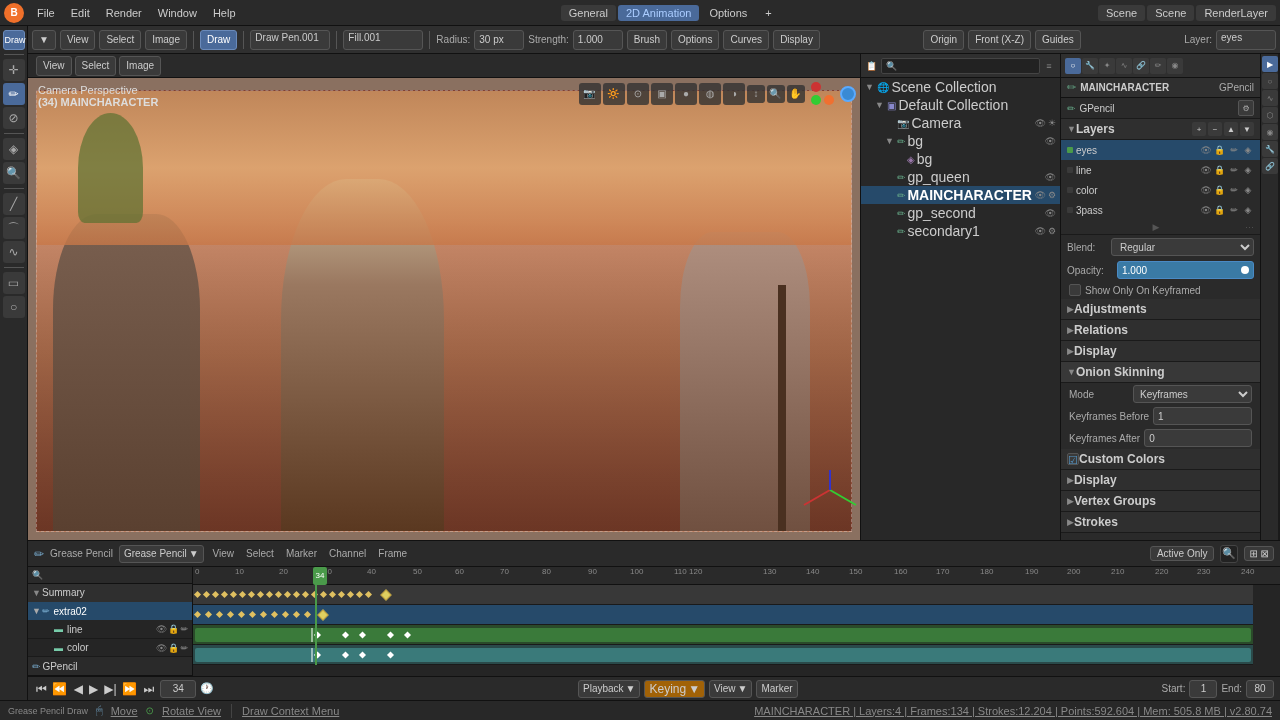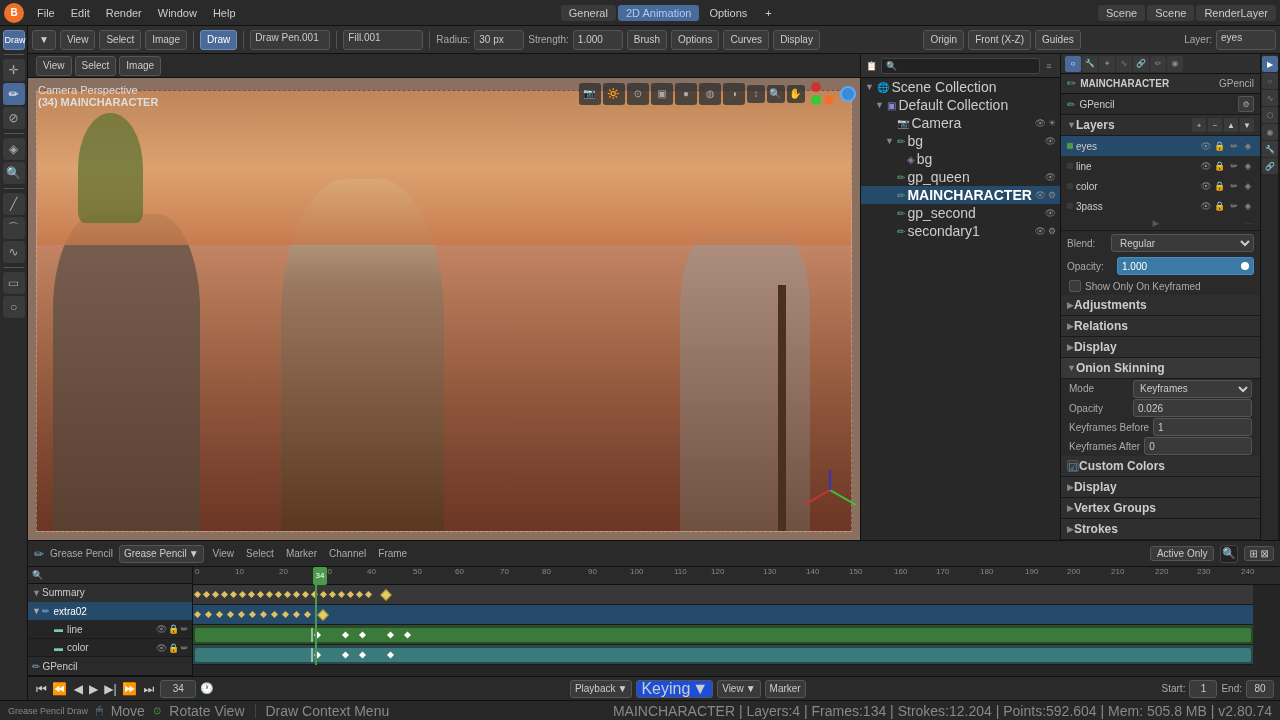--- a/index.html
+++ b/index.html
@@ -87,21 +87,21 @@
     .timeline-right { flex: 1; background: #252525; overflow-x: auto; position: relative; }
     .timeline-ruler { height: 18px; background: #2a2a2a; border-bottom: 1px solid #111; position: relative; display: flex; align-items: center; padding: 0 2px; }
     .timeline-tracks { position: relative; }
     .timeline-track { height: 20px; border-bottom: 1px solid #1a1a1a; position: relative; }
     .track-green { background: #2a4a2a; }
     .track-teal { background: #2a4a4a; }
     .playhead { position: absolute; top: 0; bottom: 0; width: 2px; background: #4a9a4a; z-index: 5; }
 
     
     .status-bar { display: flex; align-items: center; background: #282828; height: 20px; padding: 0 8px; gap: 8px; border-top: 1px solid #111; font-size: 9px; color: #888; flex-shrink: 0; }
-    .status-item { color: #888; font-size: 14px; }
+    .status-item { color: #888; font-size: 11px; text-decoration: underline; }
     .status-sep { width: 1px; background: #444; height: 14px; margin: 0 2px; }
 
     
     .nav-overlay { position: absolute; top: 4px; right: 4px; display: flex; gap: 3px; z-index: 10; }
     .nav-btn { width: 22px; height: 22px; background: rgba(50,50,50,0.8); border-radius: 3px; display: flex; align-items: center; justify-content: center; color: #aaa; font-size: 10px; cursor: pointer; }
 
     
     .dot-red { width: 10px; height: 10px; background: #cc3333; border-radius: 50%; }
     .dot-green { width: 10px; height: 10px; background: #33cc33; border-radius: 50%; }
     .dot-orange { width: 10px; height: 10px; background: #f07030; border-radius: 50%; }
@@ -485,24 +485,20 @@
             <span class="section-label" style="color:#ccc;">Onion Skinning</span>
           </div>
 
           <div class="prop-row">
             <span class="prop-label">Mode</span>
             <select style="background:#3a3a3a; border:1px solid #555; color:#ccc; padding:1px 2px; border-radius:3px; font-size:10px; flex:1; height:18px;">
               <option>Keyframes</option>
             </select>
           </div>
 
-          <div class="prop-row">
-            <span class="prop-label">Opacity</span>
-            <div class="prop-value">0.026</div>
-          </div>
 
 
           <div class="prop-row">
             <span class="prop-label">Keyframes Before</span>
             <div class="prop-value">1</div>
           </div>
 
           <div class="prop-row">
             <span class="prop-label">Keyframes After</span>
             <div class="prop-value">0</div>
@@ -621,21 +617,21 @@
 
               <div class="frame-indicator" style="left:118px;">34</div>
               <span class="tnum" style="left:172px;">40</span>
               <span class="tnum" style="left:218px;">50</span>
               <span class="tnum" style="left:260px;">60</span>
               <span class="tnum" style="left:305px;">70</span>
               <span class="tnum" style="left:347px;">80</span>
               <span class="tnum" style="left:393px;">90</span>
               <span class="tnum" style="left:435px;">100</span>
               <span class="tnum" style="left:479px;">110</span>
-              <span class="tnum" style="left:516px;text-align:center;">120</span>
+              <span class="tnum" style="left:494px;text-align:center;">120</span>
               <span class="tnum" style="left:568px;">130</span>
               <span class="tnum" style="left:611px;">140</span>
               <span class="tnum" style="left:654px;">150</span>
               <span class="tnum" style="left:699px;">160</span>
               <span class="tnum" style="left:741px;">170</span>
               <span class="tnum" style="left:785px;">180</span>
               <span class="tnum" style="left:830px;">190</span>
               <span class="tnum" style="left:872px;">200</span>
               <span class="tnum" style="left:916px;">210</span>
               <span class="tnum" style="left:960px;">220</span>
@@ -733,21 +729,21 @@
         <div style="background:#3a3a3a; border:1px solid #555; color:#ccc; padding:1px 4px; border-radius:3px; font-size:10px; height:18px; display:flex; align-items:center; width:36px; justify-content:center;">34</div>
 
         <span style="color:#888; font-size:11px;">🕐</span>
 
         <div style="flex:1;"></div>
 
         <div style="background:#3a3a3a; border:1px solid #555; padding:1px 4px; border-radius:3px; color:#ccc; font-size:10px; height:18px; display:flex; align-items:center; gap:2px;">
           <span>Playback</span>
             <span>▼</span>
         </div>
-        <div style="background:#1d4ed8; border:1px solid #555; padding:1px 4px; border-radius:3px; color:#ccc; font-size:16px; height:18px; display:flex; align-items:center; gap:2px;">
+        <div style="background:#a16207; border:1px solid #555; padding:1px 4px; border-radius:3px; color:#ccc; font-size:12px; height:18px; display:flex; align-items:center; gap:2px;">
           <span>Keying</span>
             <span>▼</span>
         </div>
         <div style="background:#3a3a3a; border:1px solid #555; padding:1px 4px; border-radius:3px; color:#ccc; font-size:10px; height:18px; display:flex; align-items:center; gap:2px;">
           <span>View</span>
             <span>▼</span>
         </div>
         <div style="background:#3a3a3a; border:1px solid #555; padding:1px 4px; border-radius:3px; color:#ccc; font-size:10px; height:18px; display:flex; align-items:center;">
           <span>Marker</span>
         </div>

